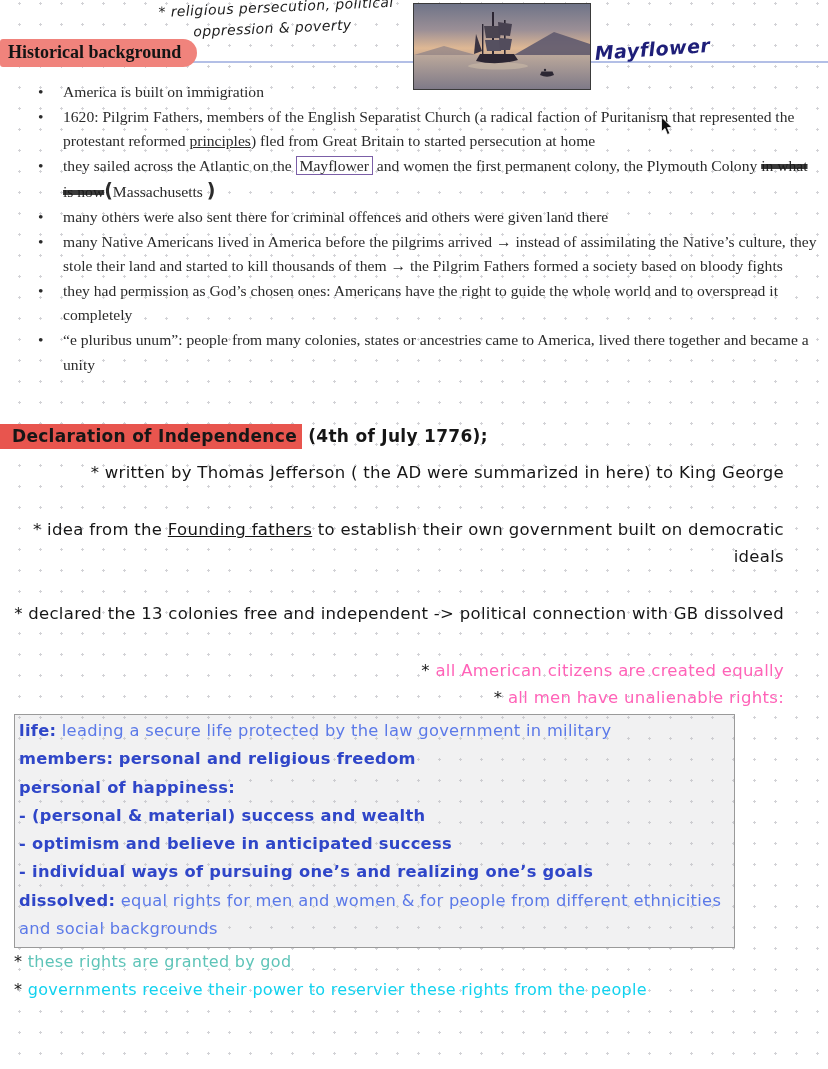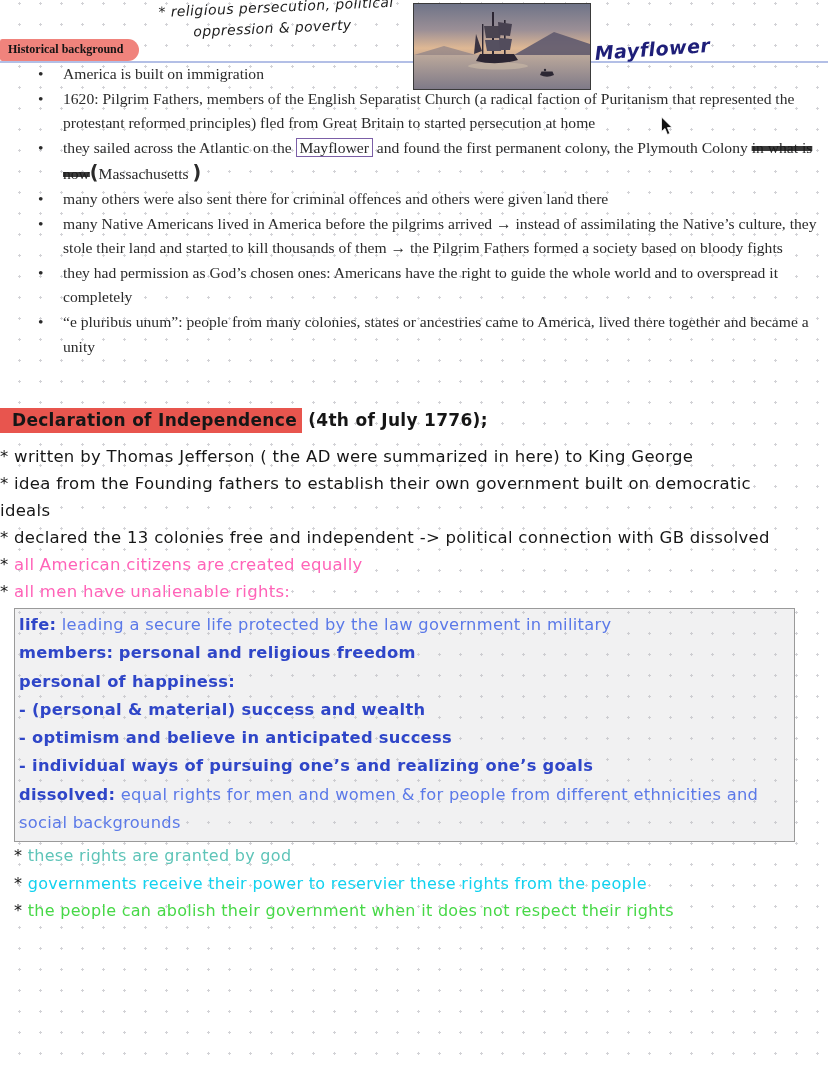--- a/index.html
+++ b/index.html
@@ -40,56 +40,56 @@
   .ruled-line {
     position:absolute; left:0; top:61px; width:828px; height:2px;
     background:#b3bfe6; z-index:1;
   }
 
   .hist-title {
     position:absolute; left:0; top:39px; z-index:2;
     padding:3px 16px 4px 8px;
     background:#f0837c; border-radius:3px 14px 14px 3px;
     font-family:"Liberation Serif",serif; font-weight:bold;
-    font-size:12px; color:#141414;
+    font-size:18px; color:#141414;
   }
 
   .bullets {
-    position:absolute; left:36px; top:62px; width:782px; list-style:none; z-index:2;
+    position:absolute; left:36px; top:80px; width:782px; list-style:none; z-index:2;
   }
   .bullets li {
     position:relative; padding-left:27px;
     font-family:"Liberation Serif",serif; font-size:15.6px;
     line-height:24.6px; color:#2b2b2b;
   }
   .bullets li::before { content:"\2022"; position:absolute; left:2px; }
   .boxed { border:1.5px solid #7b5ea7; padding:0 3px; }
   .struck { text-decoration:line-through; text-decoration-thickness:5px; text-decoration-color:rgba(25,25,25,.85); }
-  .u { }
+  .u { text-decoration:underline; }
   .hand-paren { font-family:"DejaVu Sans",sans-serif; font-weight:bold; font-size:19px; }
 
   .cursor { position:absolute; left:660px; top:116px; z-index:5; }
 
   
   .decl {
-    position:absolute; left:0; top:408px; width:828px; z-index:2;
+    position:absolute; left:0; top:424px; width:828px; z-index:2;
     font-family:"DejaVu Sans",sans-serif; color:#161616; letter-spacing:.3px;
   }
   .decl-title { font-size:17px; font-weight:bold; padding-left:12px; line-height:24px; }
   .decl-title .hl { background:#e8554e; padding:2px 5px 3px 12px; margin-left:-12px; }
   .decl-point {
-    width:784px; font-size:16.5px; line-height:27px;
+    width:784px; font-size:16.5px; line-height:27px;text-align:right;
   }
   .mt-sm { margin-top:11px; }
-  .mt-lg { }
+  .mt-lg { margin-top:30px; }
   .pink { color:#ff63b8; }
   .ast { color:#161616; }
 
   .rights-box {
-    margin:3px 0 0 14px; width:781px;
+    margin:3px 0 0 14px; width:721px;
     border:1px solid #9a9a9a; background:rgba(185,185,190,.20);
     padding:2px 6px 4px 4px;
     font-size:16.3px; line-height:28.3px;
     color:#5b79e8;
   }
   .bd { color:#2f46c8; font-weight:bold; }
 
   .bp { padding-left:14px; font-size:16px; line-height:27.5px; width:800px; }
   .teal { color:#5ec4b8; }
   .cyan { color:#12d2ef; }
@@ -149,21 +149,21 @@
   </div>
 
   <ul class="bullets">
     <li>
       <span>America is built on immigration</span>
     </li>
     <li>
       <span>1620: Pilgrim Fathers, members of the English Separatist Church (a radical faction of Puritanism that represented the protestant reformed </span><span class="u">principles</span><span>) fled from Great Britain to started persecution at home</span>
     </li>
     <li>
-      <span>they sailed across the Atlantic on the </span><span class="boxed">Mayflower</span><span> and found the first permanent colony, the Plymouth Colony </span><span class="struck">in what is now</span><span class="hand-paren">(</span><span>Massachusetts</span> <span class="hand-paren">)</span>
+      <span>they sailed across the Atlantic on the </span><span class="boxed">Mayflower</span><span> and women the first permanent colony, the Plymouth Colony </span><span class="struck">in what is now</span><span class="hand-paren">(</span><span>Massachusetts</span> <span class="hand-paren">)</span>
     </li>
     <li>
       <span>many others were also sent there for criminal offences and others were given land there</span>
     </li>
     <li>
       <span>many Native Americans lived in America before the pilgrims arrived → instead of assimilating the Native’s culture, they stole their land and started to kill thousands of them → the Pilgrim Fathers formed a society based on bloody fights</span>
     </li>
     <li>
       <span>they had permission as God’s chosen ones: Americans have the right to guide the whole world and to overspread it completely</span>
     </li>
@@ -216,19 +216,16 @@
         <span class="bd">dissolved:</span> <span>equal rights for men and women &amp; for people from different ethnicities and social backgrounds</span>
       </div>
     </div>
 
     <div class="bp">
       <span class="ast">*</span> <span class="teal">these rights are granted by god</span>
     </div>
     <div class="bp">
       <span class="ast">*</span> <span class="cyan">governments receive their power to reservier these rights from the people</span>
     </div>
-    <div class="bp">
-      <span class="ast">*</span> <span class="green">the people can abolish their government when it does not respect their rights</span>
-    </div>
 
   </div>
 
 </div>
 
 </body></html>

